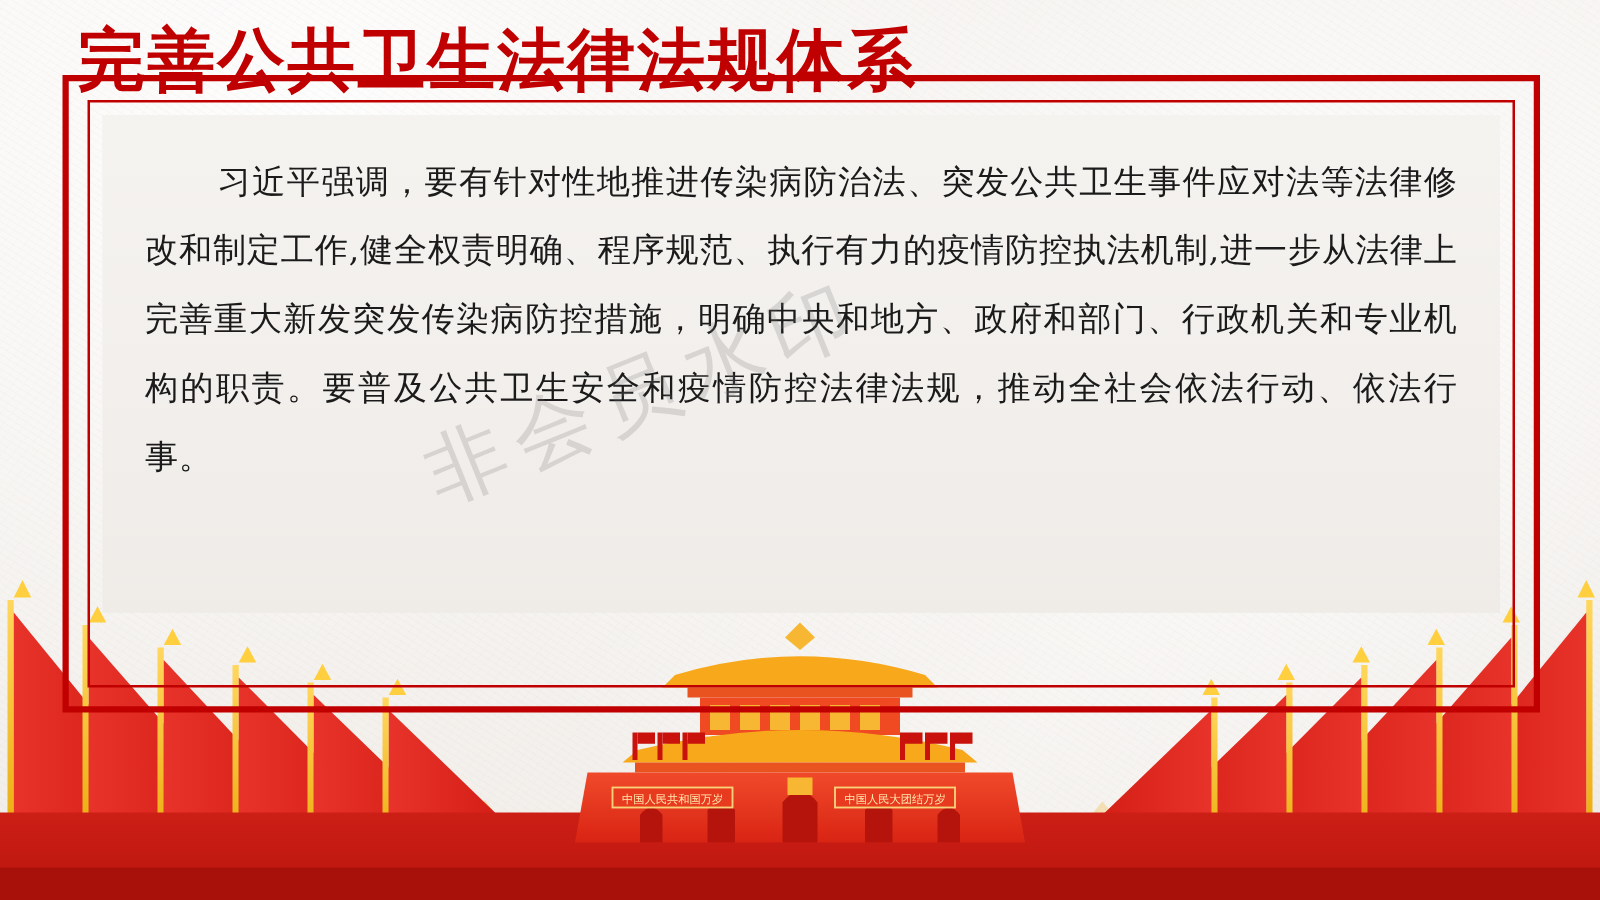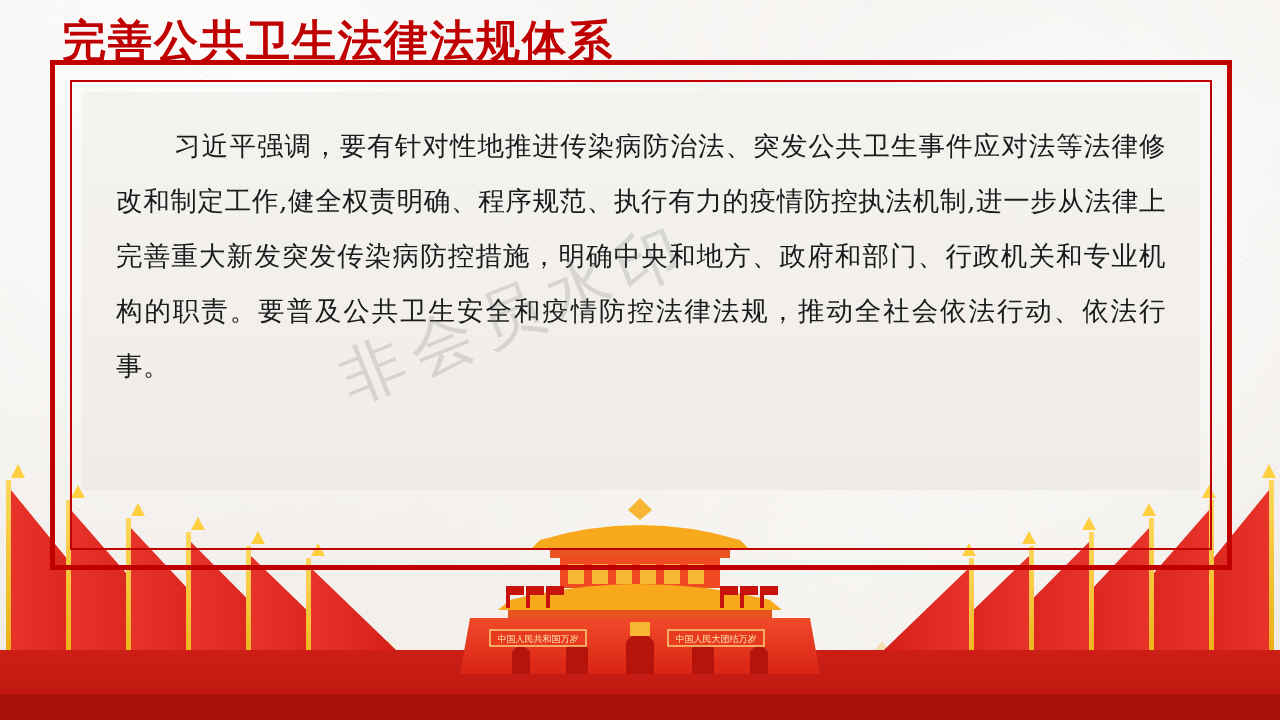--- a/index.html
+++ b/index.html
@@ -33,21 +33,21 @@
       repeating-linear-gradient(-51deg, rgba(205,198,190,.13) 0px, rgba(205,198,190,.13) 1px, transparent 1px, transparent 7px);
   }
 
   
   .title {
     position: absolute;
     left: 62px;
     top: 12px;
     font-family: "DejaVu Serif", serif;
     font-weight: bold;
-    font-size: 44px;
+    font-size: 54px;
     color: #c00000;
     letter-spacing: 2px;
     white-space: nowrap;
     z-index: 40;
   }
 
   
   .frame-outer {
     position: absolute;
     left: 50px;

